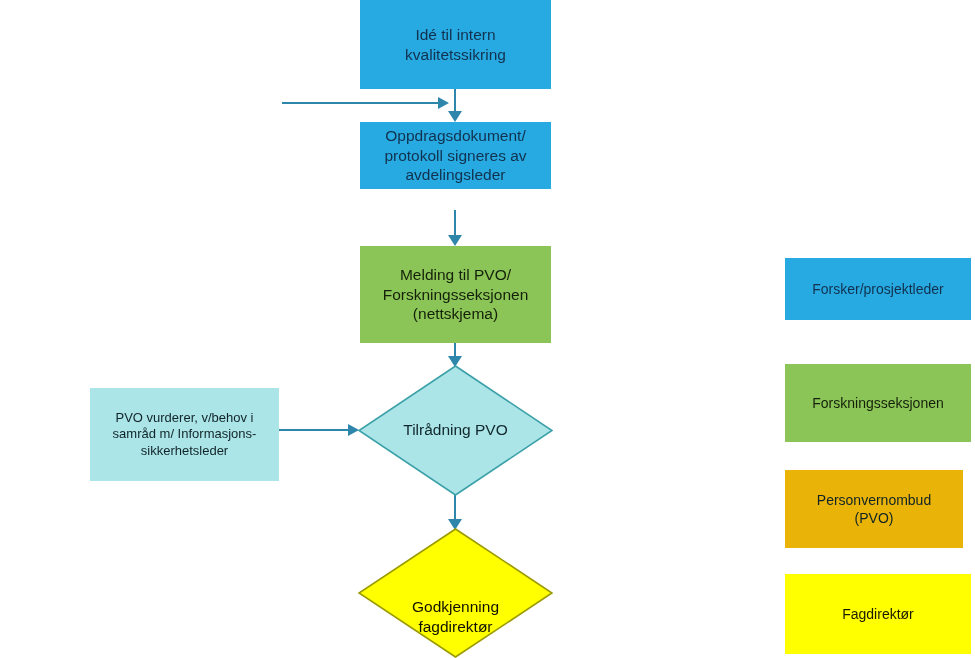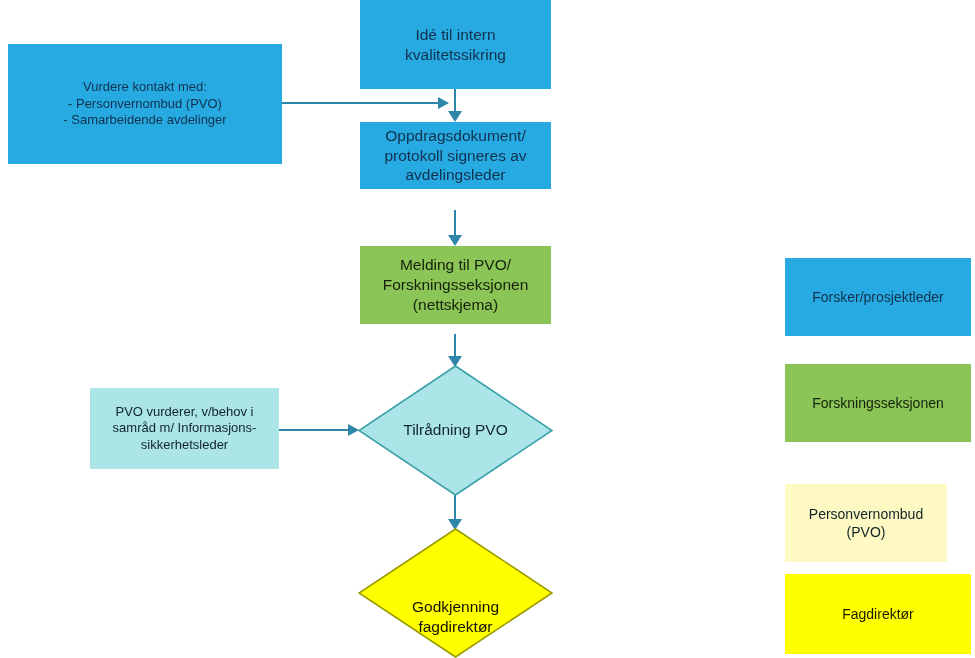--- a/index.html
+++ b/index.html
@@ -117,53 +117,50 @@
 
   <div class="conn h" style="left:278px; top:429px; width:72px;"></div>
   <div class="arrowhead right" style="left:348px; top:424px;"></div>
 
   <div class="conn v" style="left:454px; top:495px; height:26px;"></div>
   <div class="arrowhead down" style="left:448px; top:519px;"></div>
 
   <div class="node blue t15" style="left:360px; top:0px; width:191px; height:89px;">Idé til intern
 kvalitetssikring</div>
 
-  <div class="node blue t13" style="left:8px; top:44px; width:274px; height:120px;">Vurdere kontakt med:
-- Personvernombud (PVO)
-- Samarbeidende avdelinger</div>
 
   <div class="node blue t15" style="left:360px; top:122px; width:191px; height:67px;">Oppdragsdokument/
 protokoll signeres av
 avdelingsleder</div>
 
-  <div class="node green t15" style="left:360px; top:246px; width:191px; height:78px;">Melding til PVO/
+  <div class="node green t15" style="left:360px; top:246px; width:191px; height:97px;">Melding til PVO/
 Forskningsseksjonen
 (nettskjema)</div>
 
-  <div class="node lightblue t13" style="left:90px; top:388px; width:189px; height:81px;">PVO vurderer, v/behov i
+  <div class="node lightblue t13" style="left:90px; top:388px; width:189px; height:93px;">PVO vurderer, v/behov i
 samråd m/ Informasjons-
 sikkerhetsleder</div>
 
   <div class="diamond teal" style="left:358px; top:365px; width:195px; height:131px;">
     <svg viewBox="0 0 195 131" preserveAspectRatio="none">
       <polygon points="97.5,1 194,65.5 97.5,130 1,65.5" fill="#ace5e8" stroke="#3aa0a8" stroke-width="1.6"></polygon>
     </svg>
     <span class="dlabel t15">Tilrådning PVO</span>
   </div>
 
   <div class="diamond yellowd" style="left:358px; top:528px; width:195px; height:130px;">
     <svg viewBox="0 0 195 130" preserveAspectRatio="none">
       <polygon points="97.5,1 194,65 97.5,129 1,65" fill="#ffff00" stroke="#9a9a00" stroke-width="1.6"></polygon>
     </svg>
     <span class="dlabel t15">Godkjenning
 fagdirektør</span>
   </div>
 
-  <div class="legend-item t14" style="left:785px; top:258px; width:186px; height:78px; background:#27aae1; color:#12314f;">Forsker/prosjektleder</div>
+  <div class="legend-item t14" style="left:785px; top:258px; width:186px; height:62px; background:#27aae1; color:#12314f;">Forsker/prosjektleder</div>
 
   <div class="legend-item t14" style="left:785px; top:364px; width:186px; height:78px; background:#8cc557; color:#14210a;">Forskningsseksjonen</div>
 
-  <div class="legend-item t14" style="left:785px; top:484px; width:162px; height:78px; background:#fef9c3; color:#102428;">Personvernombud
+  <div class="legend-item t14" style="left:785px; top:470px; width:178px; height:78px; background:#eab308; color:#102428;">Personvernombud
 (PVO)</div>
 
   <div class="legend-item t14" style="left:785px; top:574px; width:186px; height:80px; background:#ffff00; color:#1a1a00;">Fagdirektør</div>
 
 </div>
 
 </body></html>

